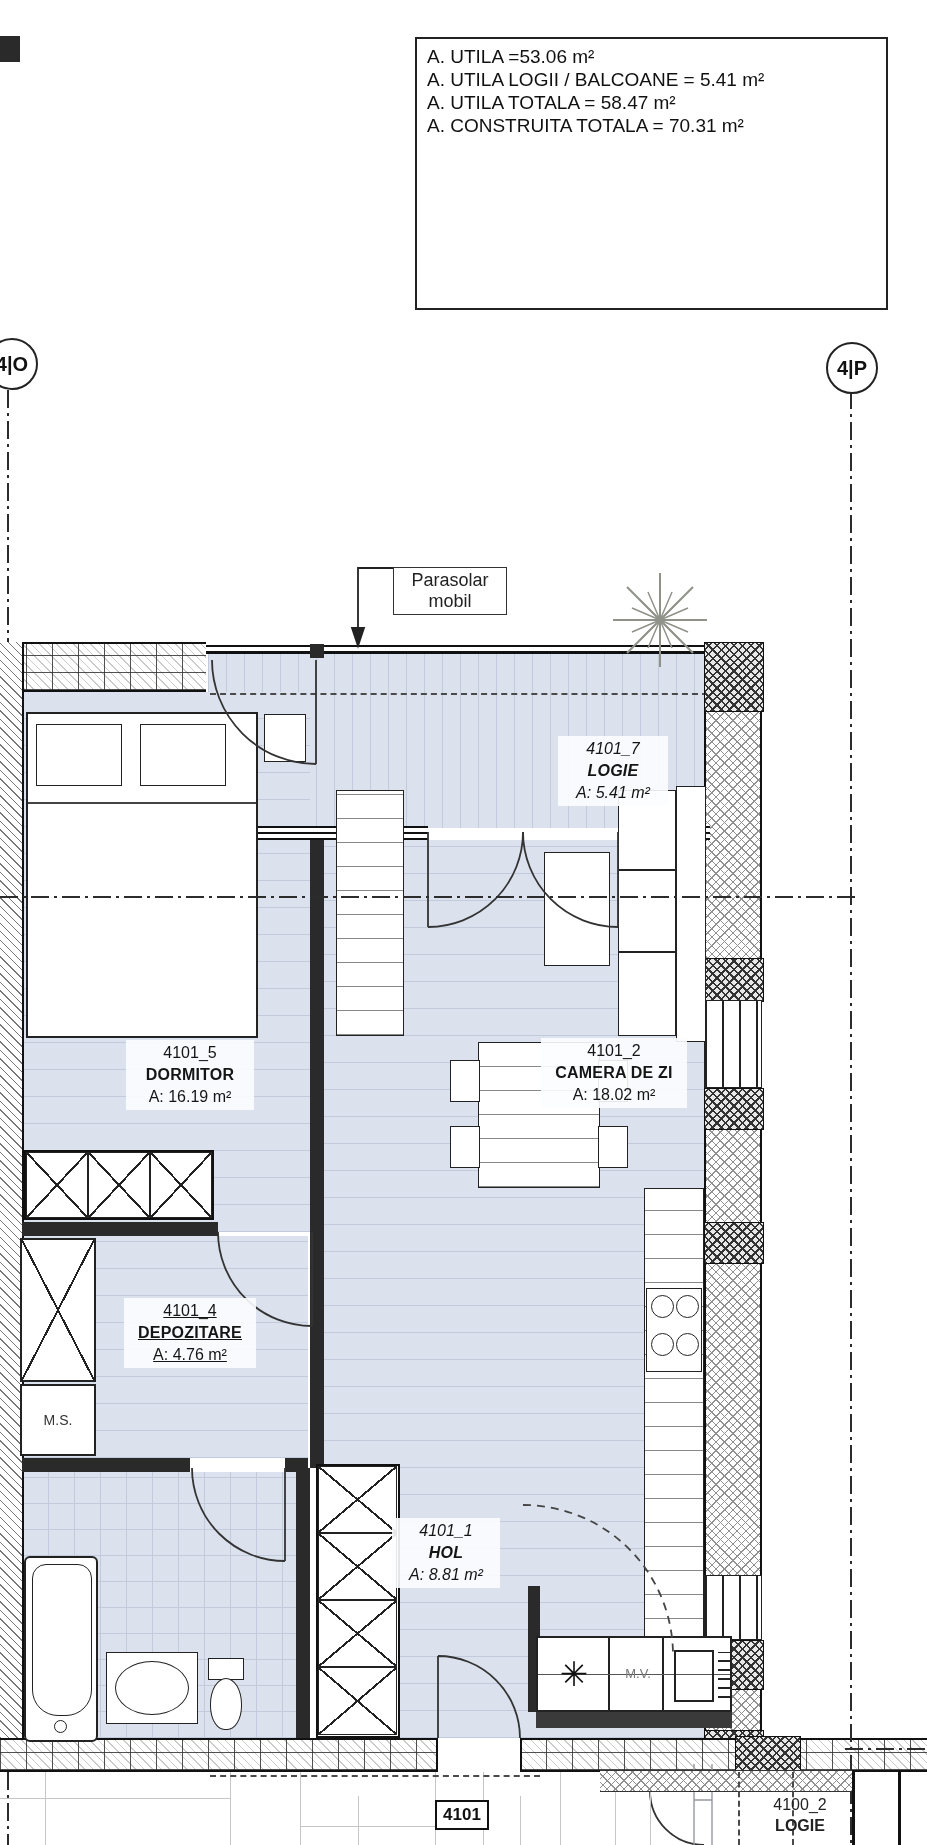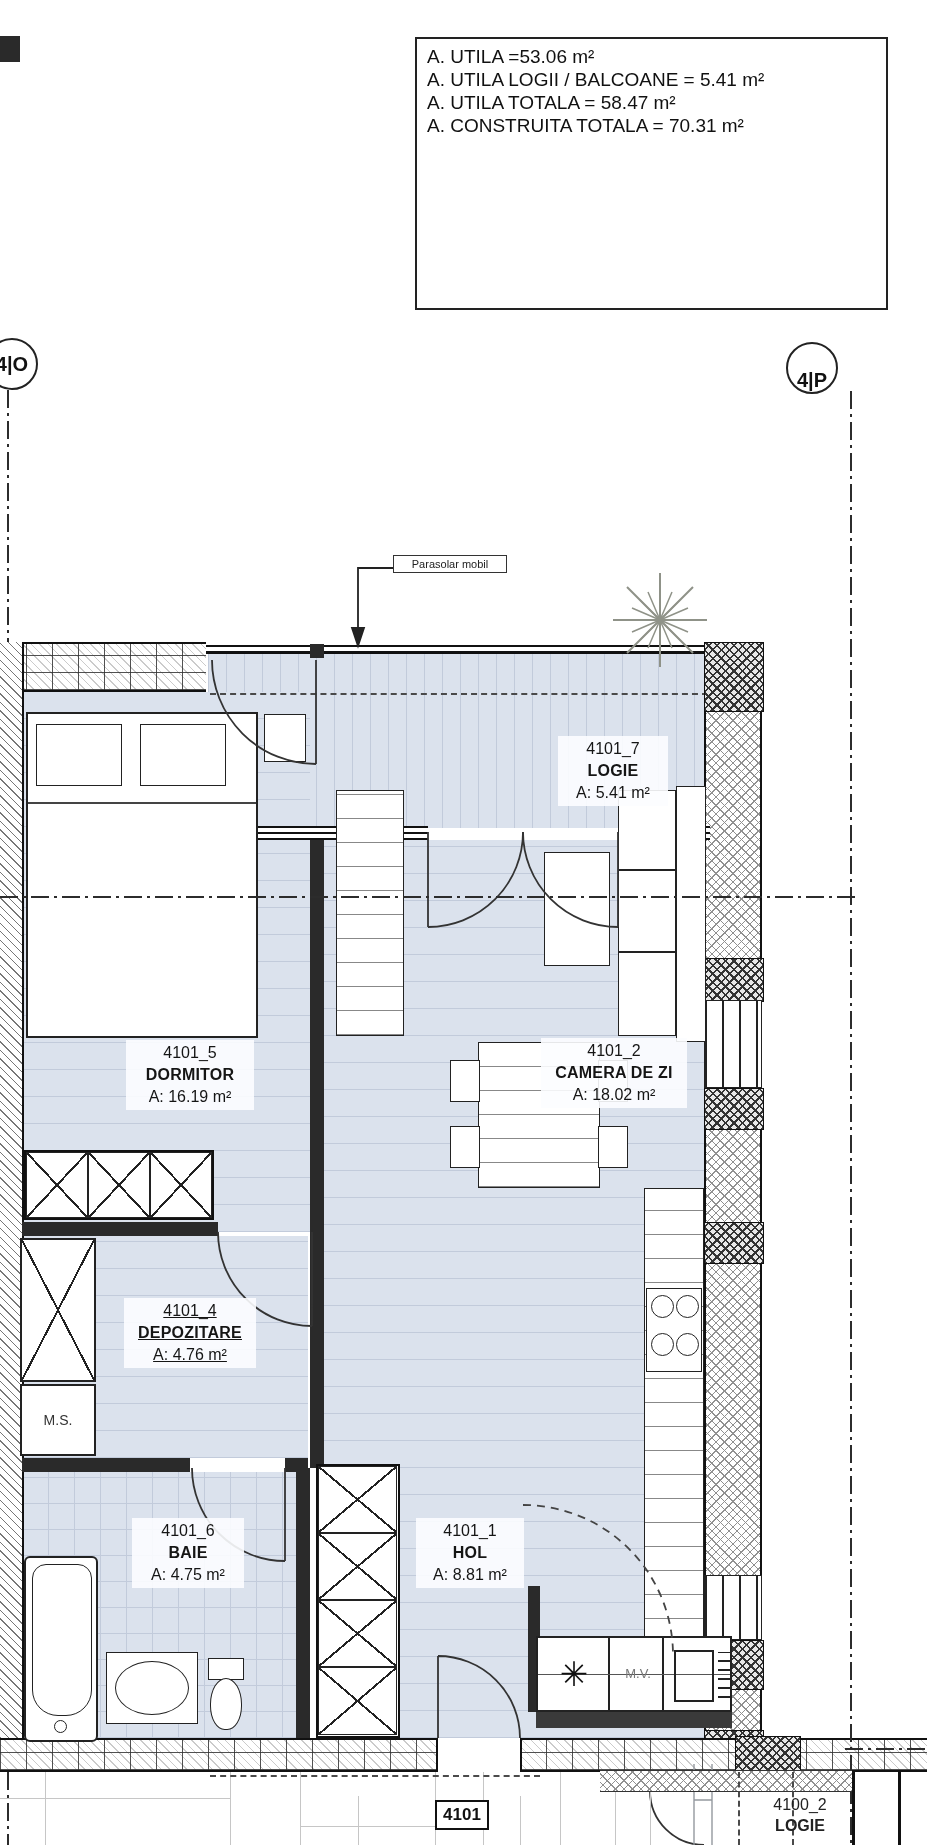--- a/index.html
+++ b/index.html
@@ -36,21 +36,21 @@
   .small-lbl{position:absolute;font-size:13px;color:#333;text-align:center;}
   
   .tblock{position:absolute;left:415px;top:37px;width:473px;height:273px;background:#fff;border:2px solid #222;box-sizing:border-box;padding:6px 10px;font-size:19px;line-height:23px;}
   .tblock .tt{font-weight:bold;font-size:21px;text-decoration:underline;margin-bottom:22px;}
   .tblock .st{font-weight:bold;font-size:19px;margin-bottom:26px;}
   .tblock .grp2{margin-top:24px;}
   .axis-circle{position:absolute;width:48px;height:48px;border:2.5px solid #222;border-radius:50%;background:#fff;display:flex;align-items:center;justify-content:center;font-weight:bold;font-size:20px;}
   .numbox{position:absolute;border:2.5px solid #111;background:#fff;font-weight:bold;font-size:17px;display:flex;align-items:center;justify-content:center;}
   .nlbl{position:absolute;text-align:center;font-size:16px;line-height:21px;color:#222;}
   .nlbl .nm{font-weight:bold;}
-  .callout{position:absolute;border:1.5px solid #333;background:#fff;font-size:11px;padding:2px 6px;color:#222;}
+  .callout{position:absolute;border:1.5px solid #333;background:#fff;font-size:18px;padding:2px 6px;color:#222;margin-top:12px;}
 </style>
 </head>
 <body>
 
 <div class="stage">
 
   <div class="abs wall" style="left:0;top:36px;width:20px;height:26px;"></div>
 
   <div class="abs floor-v" style="left:208px;top:654px;width:502px;height:174px;"></div>
   <div class="abs floor-h" style="left:22px;top:692px;width:288px;height:540px;"></div>
@@ -181,21 +181,21 @@
   </svg>
 
   <div class="abs dd-v" style="left:7px;top:390px;height:252px;"></div>
   <div class="abs dd-v" style="left:7px;top:1772px;height:73px;"></div>
   <div class="abs dd-v" style="left:850px;top:391px;height:1454px;"></div>
   <div class="abs dd-h" style="left:0;top:896px;width:856px;"></div>
   <div class="abs dd-h" style="left:845px;top:1748px;width:82px;"></div>
   <div class="axis-circle" style="left:-14px;top:338px;">
       <span>4|O</span>
     </div>
-  <div class="axis-circle" style="left:786px;top:342px;align-items:flex-end;">
+  <div class="axis-circle" style="left:826px;top:342px;">
       <span>4|P</span>
     </div>
 
   <div class="callout" style="left:393px;top:555px;width:100px;text-align:center;">Parasolar mobil</div>
 
   <div class="abs gline" style="left:45px;top:1772px;width:1px;height:73px;"></div>
   <div class="abs gline" style="left:230px;top:1772px;width:1px;height:73px;"></div>
   <div class="abs gline" style="left:300px;top:1772px;width:1px;height:73px;"></div>
   <div class="abs gline" style="left:358px;top:1796px;width:1px;height:49px;"></div>
   <div class="abs gline" style="left:435px;top:1772px;width:1px;height:73px;"></div>
@@ -215,46 +215,41 @@
   <div class="abs" style="left:898px;top:1772px;width:2.5px;height:73px;background:#111;"></div>
 
   <div class="numbox" style="left:435px;top:1800px;width:50px;height:26px;">
       <span>4101</span>
     </div>
   <div class="nlbl" style="left:742px;top:1794px;width:116px;">
     <div>4100_2</div>
     <div class="nm">LOGIE</div>
   </div>
 
-  <div class="lbl" style="left:558px;top:736px;width:104px;">
+  <div class="lbl" style="left:558px;top:736px;width:104px;font-style:italic;">
     <div>4101_7</div>
     <div class="nm">LOGIE</div>
     <div>A: 5.41 m²</div>
   </div>
   <div class="lbl" style="left:126px;top:1040px;width:122px;">
     <div>4101_5</div>
     <div class="nm">DORMITOR</div>
     <div>A: 16.19 m²</div>
   </div>
   <div class="lbl" style="left:541px;top:1038px;width:140px;">
     <div>4101_2</div>
     <div class="nm">CAMERA DE ZI</div>
     <div>A: 18.02 m²</div>
   </div>
   <div class="lbl" style="left:124px;top:1298px;width:126px;text-decoration:underline;">
     <div>4101_4</div>
     <div class="nm">DEPOZITARE</div>
     <div>A: 4.76 m²</div>
   </div>
-  <div class="lbl" style="left:132px;top:1518px;width:106px;">
-    <div>4101_6</div>
-    <div class="nm">BAIE</div>
-    <div>A: 4.75 m²</div>
-  </div>
-  <div class="lbl" style="left:416px;top:1518px;width:102px;">
+  <div class="lbl" style="left:392px;top:1518px;width:102px;font-style:italic;">
     <div>4101_1</div>
     <div class="nm">HOL</div>
     <div>A: 8.81 m²</div>
   </div>
 
   <div class="tblock">
     <div>A. UTILA =53.06 m²</div>
     <div>A. UTILA LOGII / BALCOANE = 5.41 m²</div>
     <div>A. UTILA TOTALA = 58.47 m²</div>
     <div>A. CONSTRUITA TOTALA = 70.31 m²</div>

